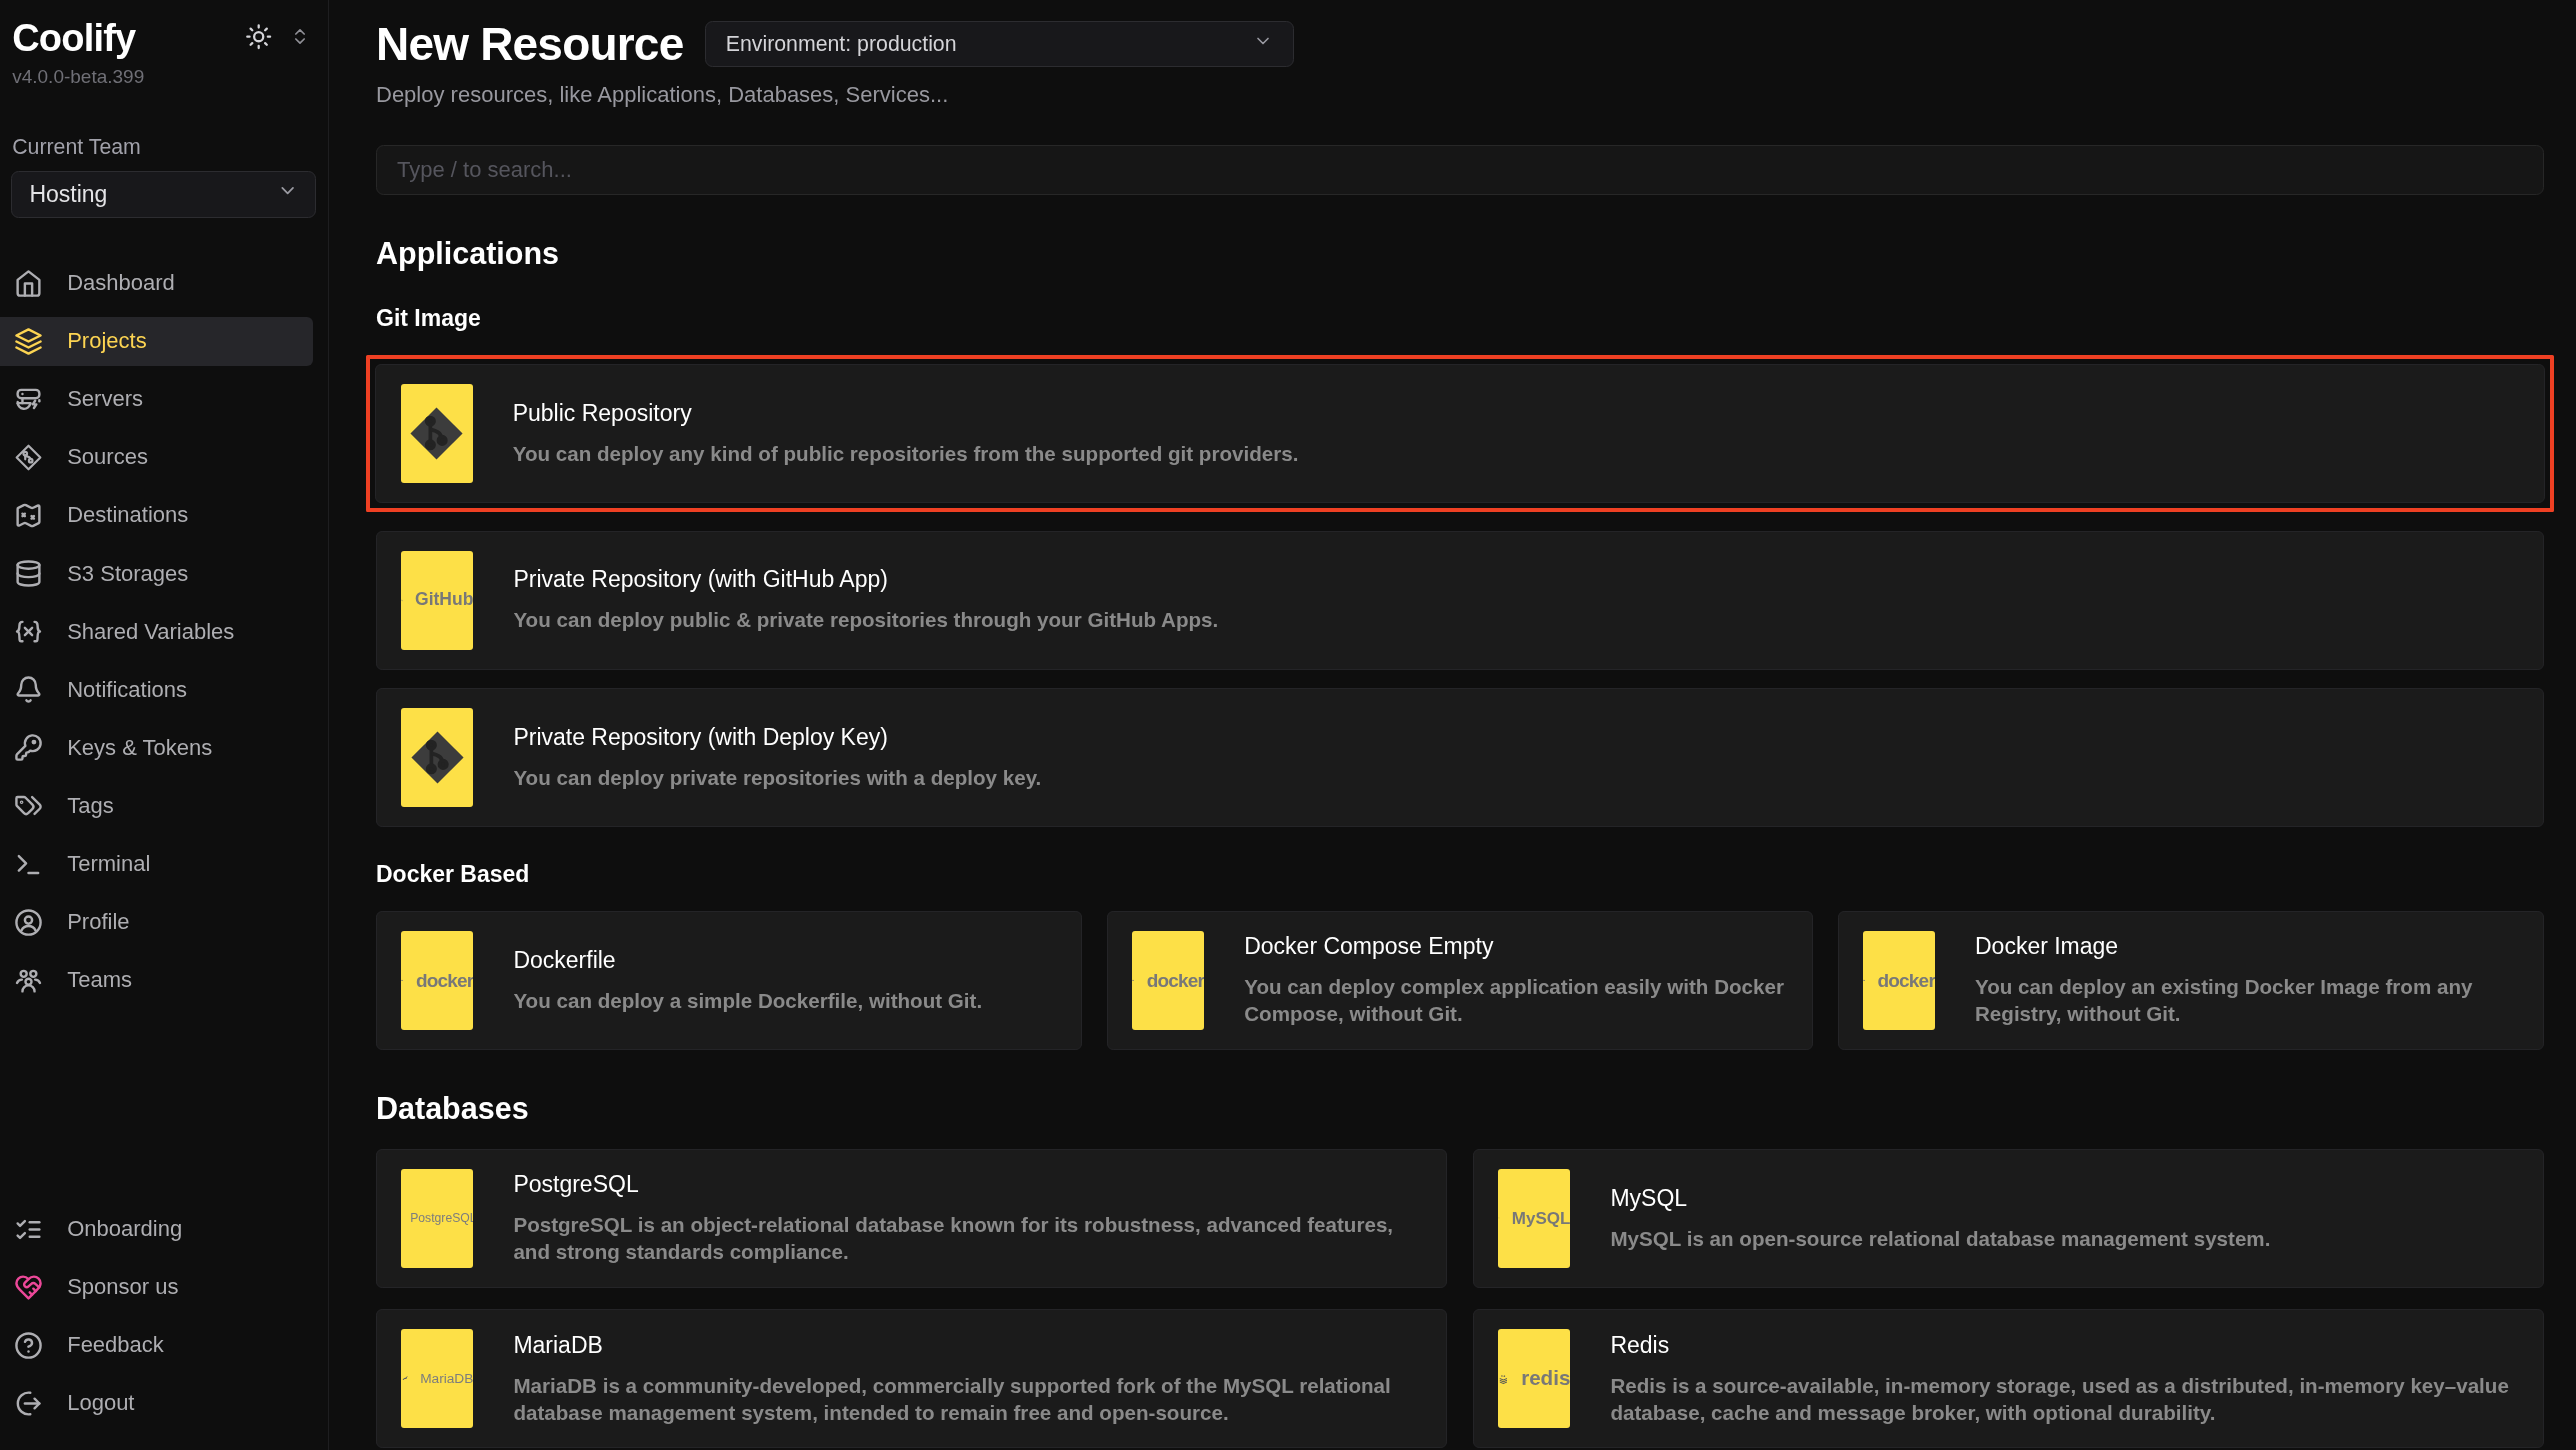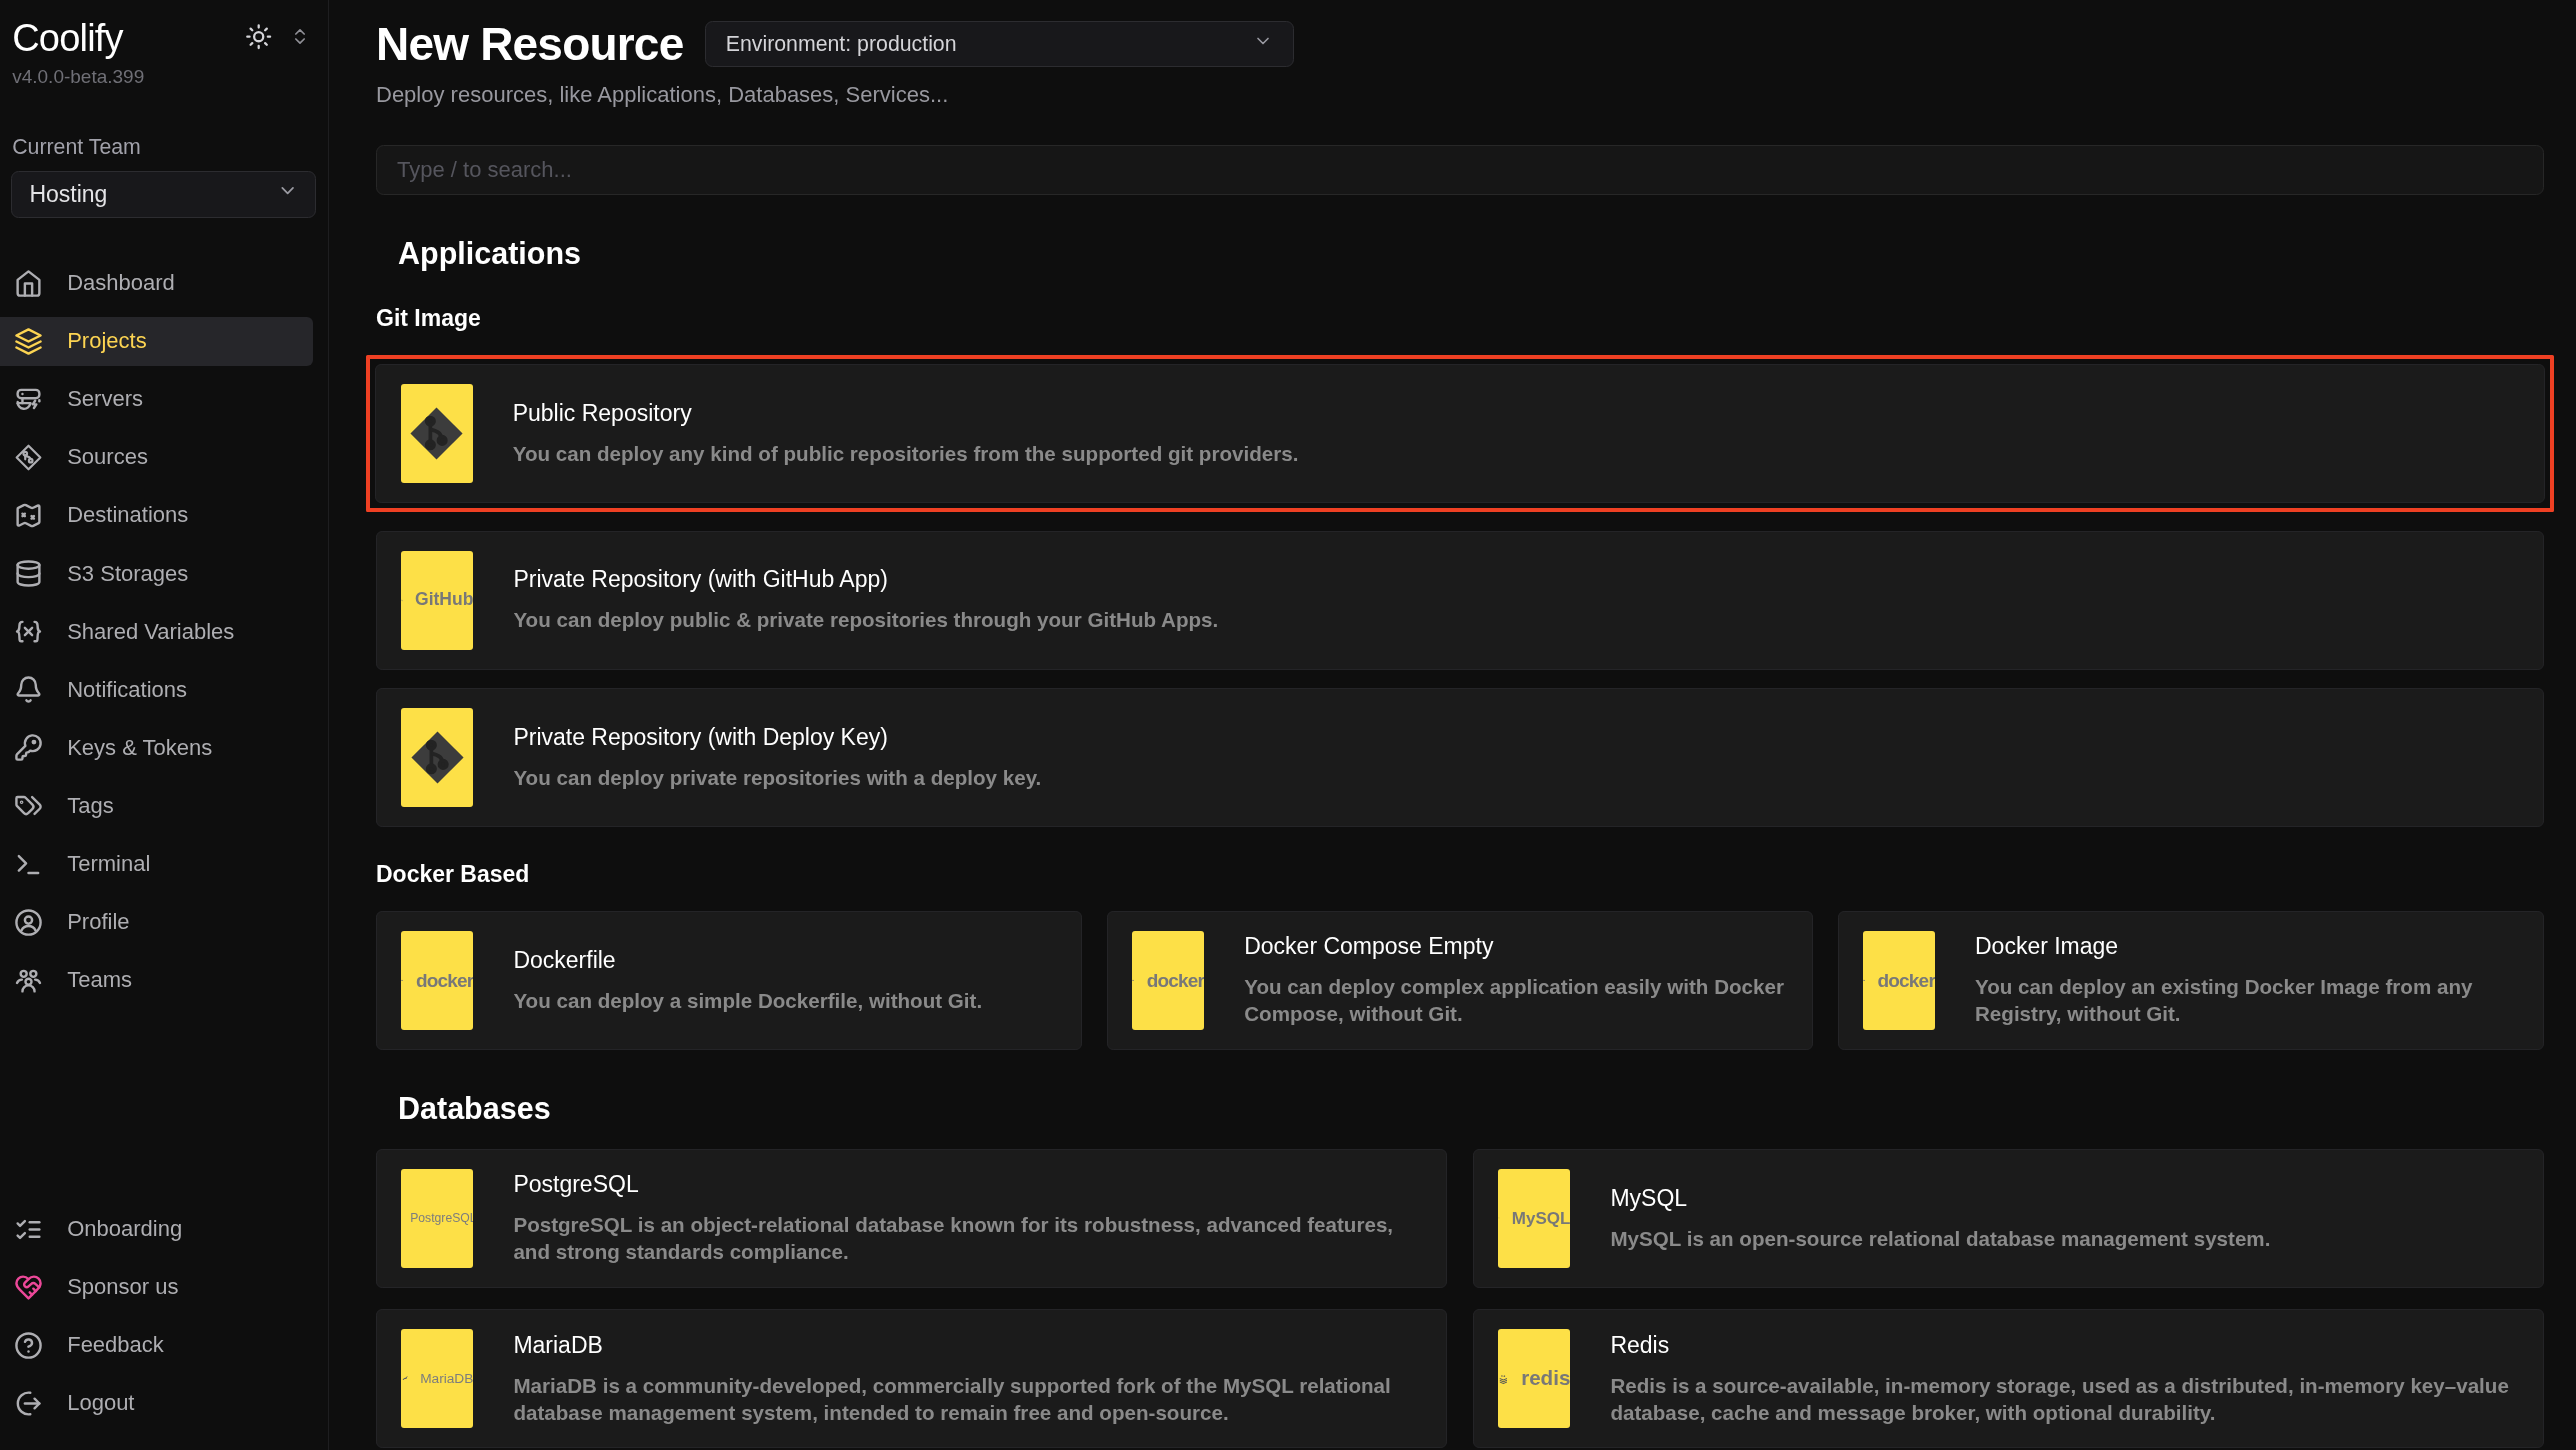--- a/index.html
+++ b/index.html
@@ -11,21 +11,21 @@
   .app { display:flex; width:100%; height:100%; }
 
   
   .sidebar {
     width:329px; flex:none; height:100%;
     border-right:1.5px solid #1e1e20;
     display:flex; flex-direction:column;
     padding:18.3px 0 13px 0;
   }
   .brand-row { display:flex; align-items:flex-start; padding:0 18.3px 0 12.2px; }
-  .brand { font-size:38px; font-weight:normal; letter-spacing:-0.8px; line-height:40px;text-align:center; }
+  .brand { font-size:38px; font-weight:bold; letter-spacing:-0.8px; line-height:40px;text-align:center; }
   .brand-icons { margin-left:auto; display:flex; align-items:center; gap:17px; margin-top:4.6px; }
   .icon-btn { background:none; border:none; cursor:pointer; color:#d4d4d8; display:flex; align-items:center; }
   .icon-btn.dim { color:#8f8f96; }
   .version { margin:7.6px 0 0 12.2px; font-size:19px; color:#6f6f76; }
   .team-label { margin:47px 0 0 12.2px; font-size:21.3px; color:#a1a1aa; }
   .select {
     display:flex; align-items:center; justify-content:space-between;
     background:#18181b; border:1.5px solid #2c2c30; border-radius:7.6px;
     cursor:pointer; color:#e4e4e7;
   }
@@ -48,21 +48,21 @@
   .page-title { font-size:46px; font-weight:bold; letter-spacing:-0.8px; }
   .env-select { margin-left:21.3px; width:589px; height:46px; padding:0 20px; font-size:21.3px; color:#d4d4d8; }
   .subtitle { margin-top:10.7px; font-size:22px; color:#98989f; }
   .search-wrap { margin-top:37px; }
   .search-input {
     width:100%; height:50px; background:#161616; border:1.5px solid #272727;
     border-radius:7.6px; padding:0 20px; font-size:22px; color:#bef264;
     font-family:"Liberation Sans", sans-serif; outline:none;
   }
   .search-input::placeholder { color:#55555d; }
-  .section-h { margin-top:41px; font-size:30.5px; font-weight:bold;margin-left:22px; }
+  .section-h { margin-top:41px; font-size:30.5px; font-weight:bold; }
   .subsection-h { margin-top:34px; font-size:23px; font-weight:bold; }
   .cards-col { margin-top:23px; display:flex; flex-direction:column; gap:18.3px; }
   .cards-grid3 { margin-top:23px; display:grid; grid-template-columns:repeat(3,1fr); gap:24.4px; }
   .cards-grid2 { margin-top:23px; display:grid; grid-template-columns:repeat(2,1fr); column-gap:26px; row-gap:21.3px; }
   .card {
     background:#1b1b1b; border:1.5px solid #242427; border-radius:6.1px;
     height:139px; display:flex; align-items:center;
     padding:0 18.3px 0 24.4px; cursor:pointer; overflow:hidden;
   }
   .highlight-ring { border:4.6px solid #ef4023; padding:5.3px; margin:0 -10px; border-radius:1.5px; }

